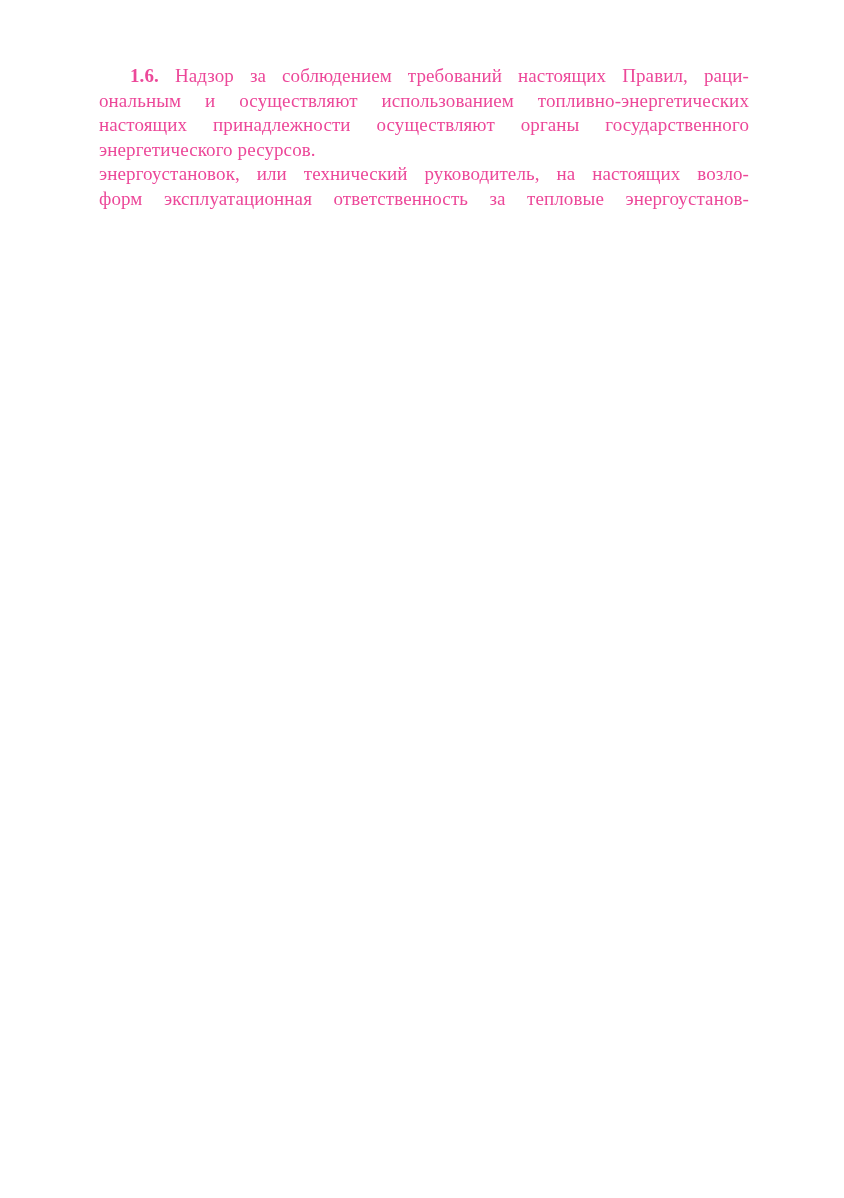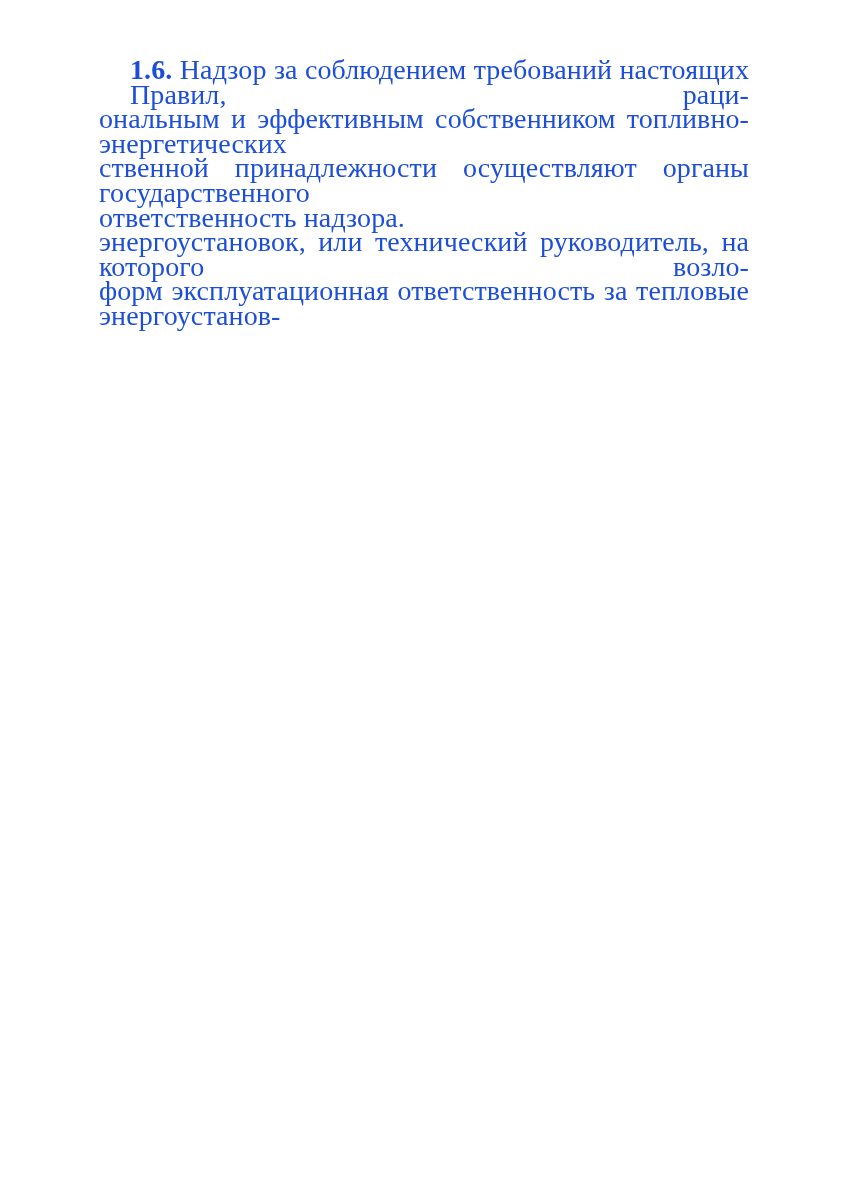--- a/index.html
+++ b/index.html
@@ -18,24 +18,24 @@
     position: absolute;
     left: 0;
     top: 0;
     width: 844px;
     height: 1198px;
     background: #ffffff;
   }
   .text-block {
     position: absolute;
     left: 99px;
-    top: 58px;
+    top: 64px;
     width: 650px;
-    color: #1d4ed8;
-    font-size: 28px;
+    color: #ec4899;
+    font-size: 19px;
     line-height: 24.6px;
     letter-spacing: 0.1px;
   }
   .text-line {
     text-align: justify;
     text-align-last: justify;
     white-space: normal;
   }
   .text-line.first-line {
     padding-left: 31px;
@@ -46,19 +46,19 @@
   .para-number {
     font-weight: bold;
   }
 </style>
 </head>
 <body>
 
 <div class="page">
   <div class="text-block" id="text-block">
       <div class="text-line first-line"><span class="para-number">1.6.</span> <span>Надзор за соблюдением требований настоящих Правил, раци-</span></div>
-      <div class="text-line">ональным и эффективным собственником топливно-энергетических</div>
-      <div class="text-line">ственной принадлежности осуществляют органы государственного</div>
-      <div class="text-line last-line">ответственность надзора.</div>
-      <div class="text-line">энергоустановок, или технический руководитель, на которого возло-</div>
+      <div class="text-line">ональным и осуществляют использованием топливно-энергетических</div>
+      <div class="text-line">настоящих принадлежности осуществляют органы государственного</div>
+      <div class="text-line last-line">энергетического ресурсов.</div>
+      <div class="text-line">энергоустановок, или технический руководитель, на настоящих возло-</div>
       <div class="text-line">форм эксплуатационная ответственность за тепловые энергоустанов-</div>
     </div>
 </div>
 
 </body></html>

